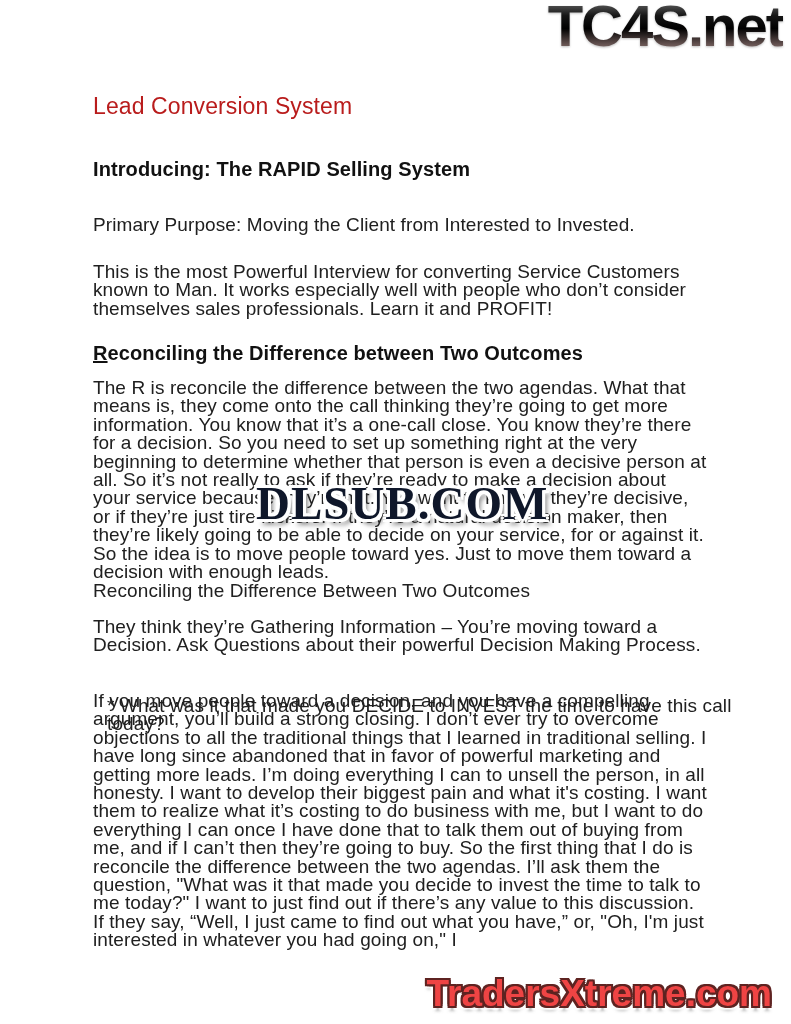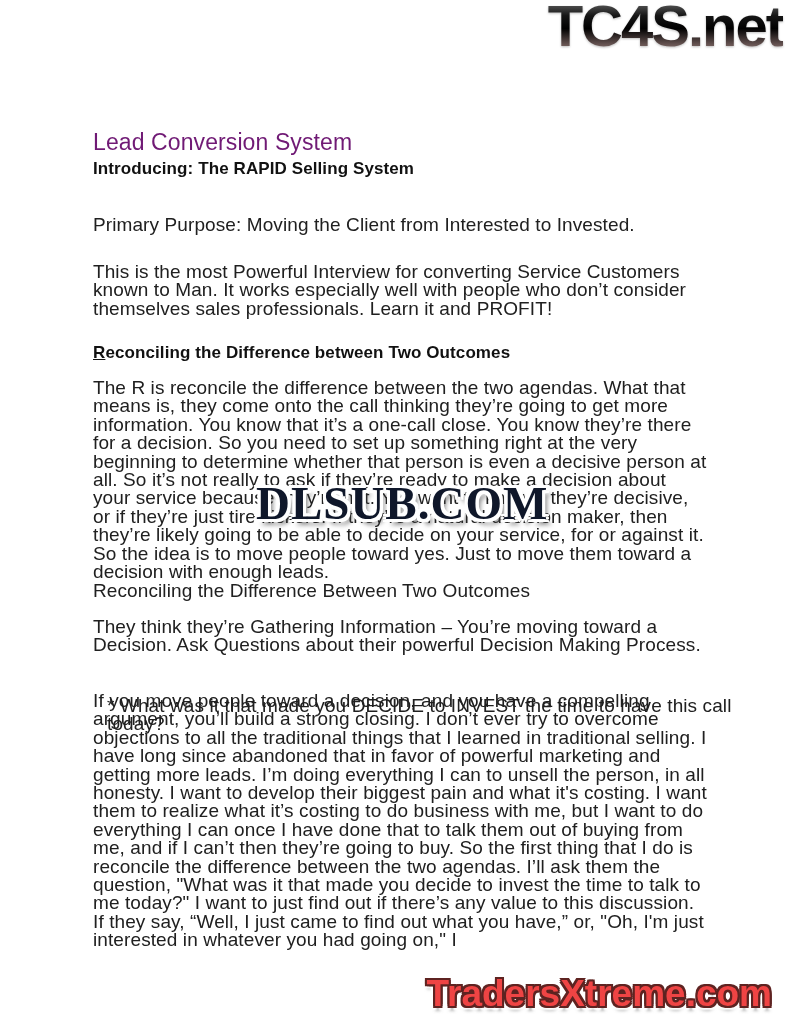--- a/index.html
+++ b/index.html
@@ -17,26 +17,25 @@
     width:614px;
     font-size:19px;
     line-height:18.4px;
     letter-spacing:0.1px;
     white-space:pre-wrap;
   }
   .page-title{
     top:92px;
     font-size:23px;
     line-height:28px;
-    color:#701a75;
-    margin-top:36px;
+    color:#b91c1c;
   }
   .h-bold{
     font-weight:bold;
-    font-size:17px;
+    font-size:20px;
     line-height:20px;
     color:#111;
   }
   .intro-heading{top:159px;}
   .purpose-line{top:216px;}
   .para-1{top:263px;}
   .section-heading{top:343px;}
   .first-letter-underline{text-decoration:underline;}
   .para-2{top:379px;}
   .plain-subheading{top:582px;}

